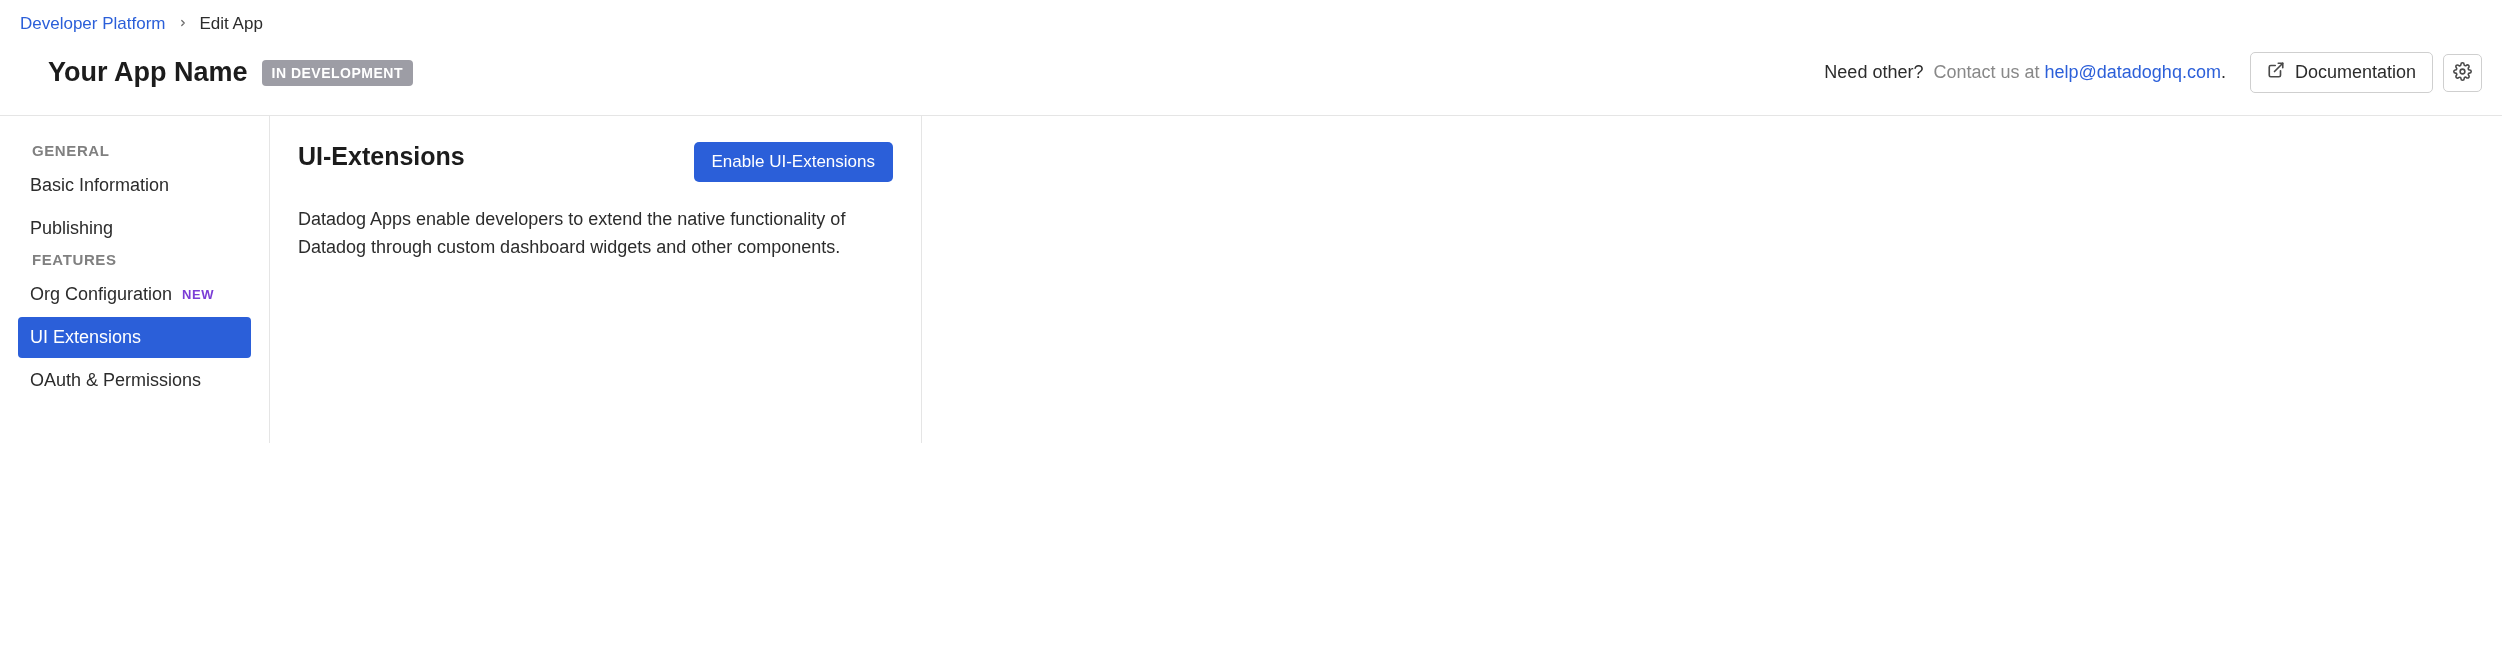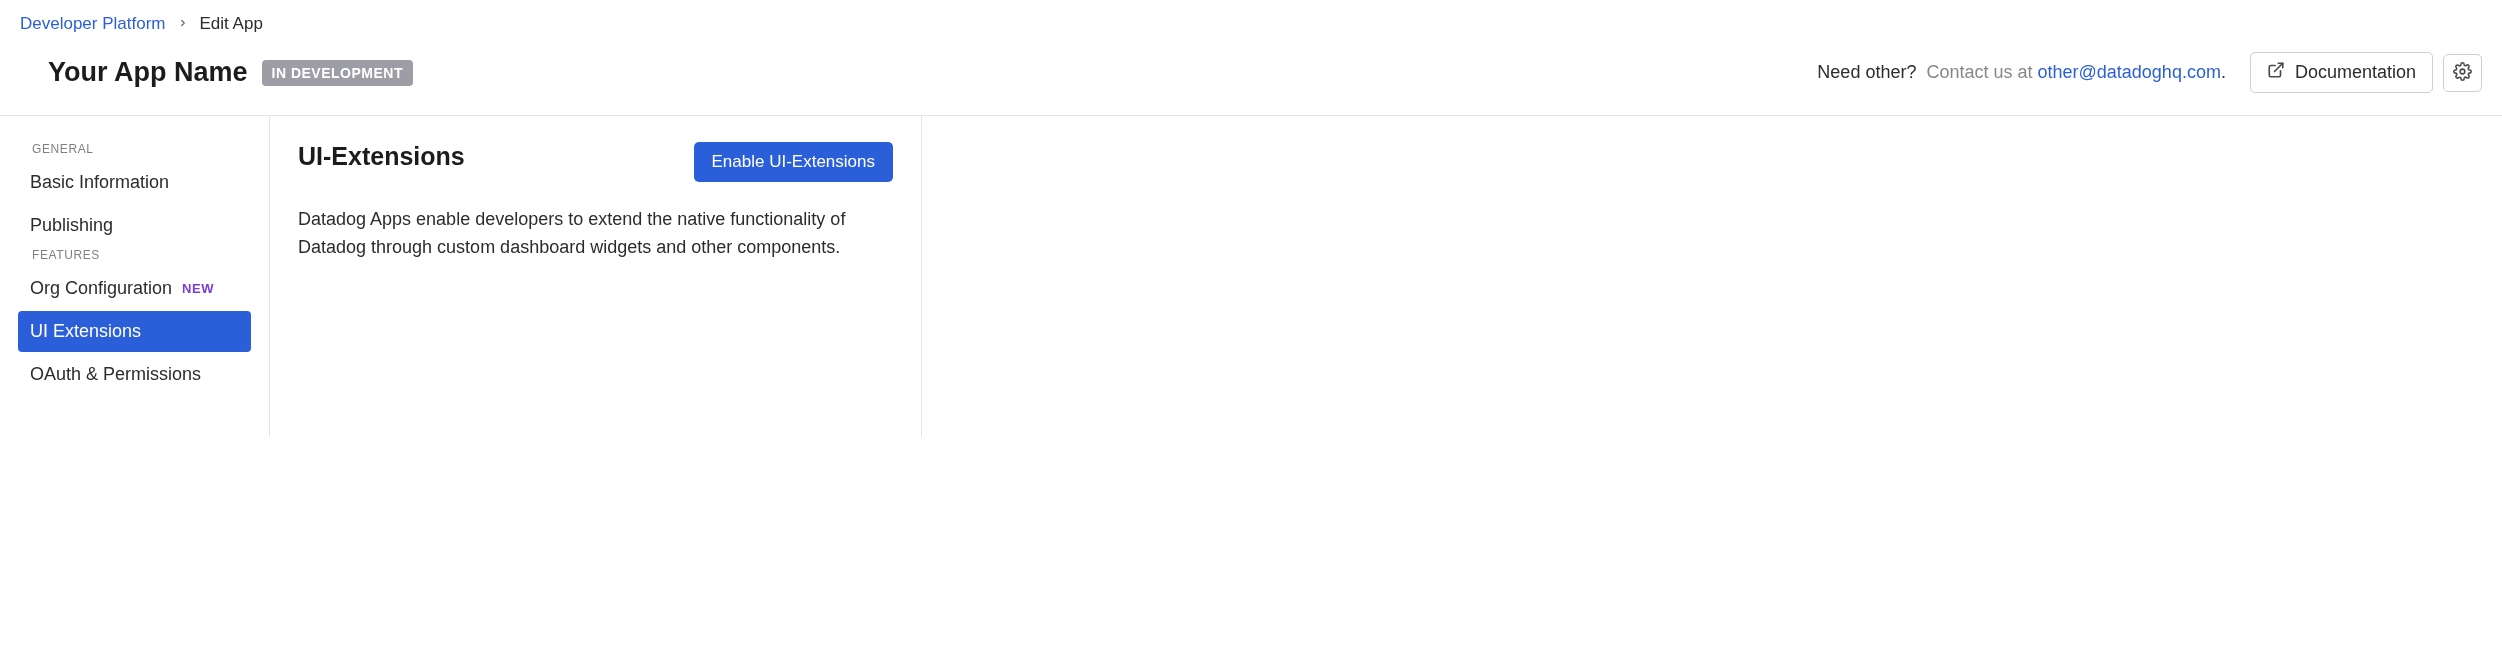--- a/index.html
+++ b/index.html
@@ -113,23 +113,23 @@
       width: 270px;
       border-right: 1px solid #e5e5e5;
       padding: 26px 0 40px 0;
       min-height: 320px;
     }
     .sidebar-section {
       padding: 0 18px 0 30px;
     }
     .sidebar-header {
       color: #808080;
-      font-size: 12px;
+      font-size: 15px;
       letter-spacing: 0.6px;
-      font-weight: 400;
+      font-weight: 700;
       margin-bottom: 6px;
       padding-left: 2px;
     }
     .sidebar-item {
       display: flex;
       align-items: center;
       gap: 10px;
       padding: 10px 12px;
       font-size: 18px;
       color: #2c2c2c;
@@ -199,21 +199,21 @@
 </div>
 
 <div class="header-row">
   <div class="header-left">
     <div class="page-title">Your App Name</div>
     <div class="status-badge">IN DEVELOPMENT</div>
   </div>
   <div class="header-right">
     <span class="help-text">Need other?</span>
     <span>
-      <span class="contact-text">Contact us at </span><a href="#" class="help-email">other@datadoghq.com</a><span class="help-period">.</span>
+      <span class="contact-text">Contact us at </span><a href="#" class="help-email">help@datadoghq.com</a><span class="help-period">.</span>
     </span>
     <button class="doc-button">
       <span class="external-icon">
         <svg viewBox="0 0 24 24" fill="none" stroke="#4a4a4a" stroke-width="2.2" stroke-linecap="round" stroke-linejoin="round">
             <path d="M18 13v6a2 2 0 0 1-2 2H5a2 2 0 0 1-2-2V8a2 2 0 0 1 2-2h6"></path>
             <polyline points="15 3 21 3 21 9"></polyline>
             <line x1="10" y1="14" x2="21" y2="3"></line>
           </svg>
       </span>
       <span>Documentation</span>

